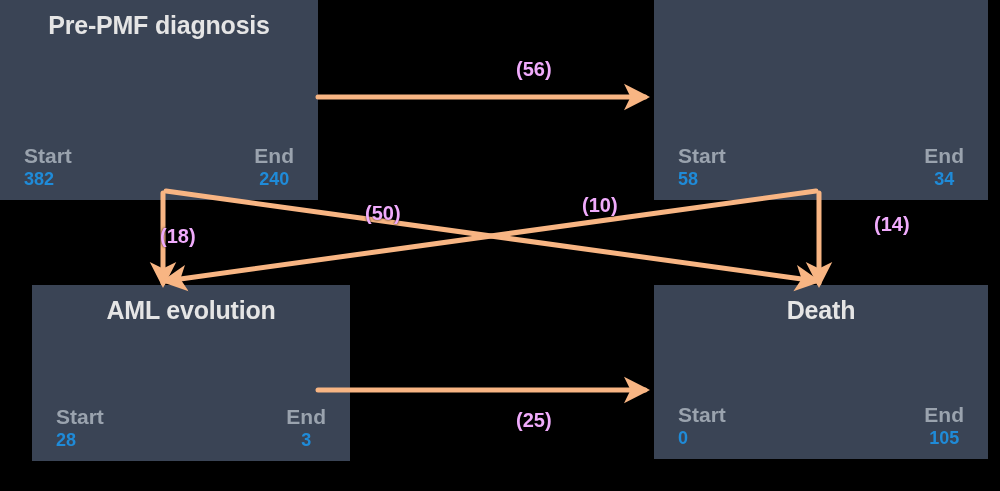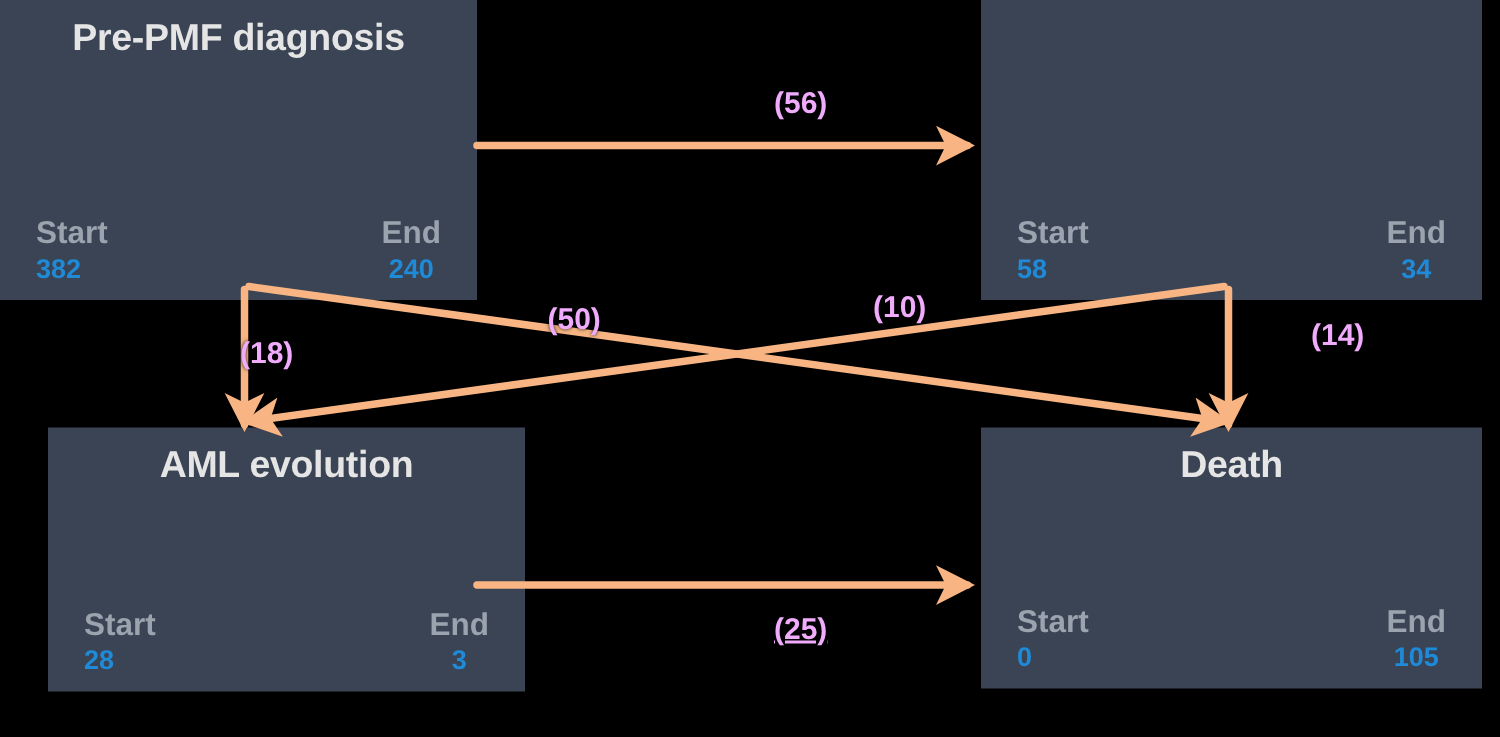--- a/index.html
+++ b/index.html
@@ -105,15 +105,15 @@
       <path d="M166,191 L816,281"></path>
       <path d="M816,191 L166,281"></path>
     </g>
   </svg>
 
   <div class="edge-label" style="left:516px;top:58px;">(56)</div>
   <div class="edge-label" style="left:160px;top:225px;">(18)</div>
   <div class="edge-label" style="left:365px;top:202px;">(50)</div>
   <div class="edge-label" style="left:582px;top:194px;">(10)</div>
   <div class="edge-label" style="left:874px;top:213px;">(14)</div>
-  <div class="edge-label" style="left:516px;top:409px;text-decoration:underline;">(25)</div>
+  <div class="edge-label" style="left:516px;top:409px;">(25)</div>
 
 </div>
 
 </body></html>

